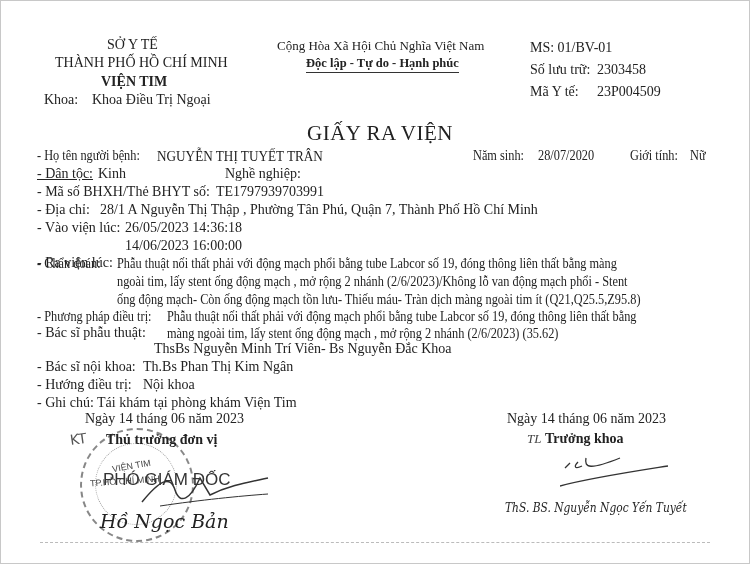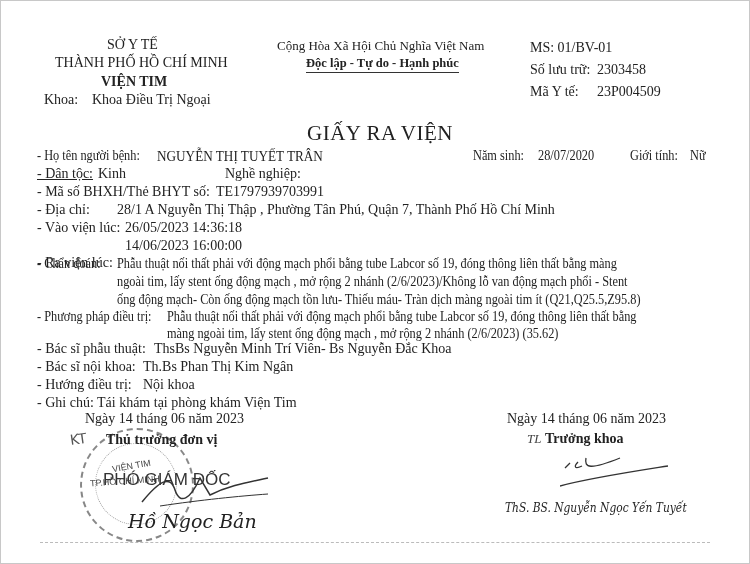--- a/index.html
+++ b/index.html
@@ -55,21 +55,21 @@
 
   <div class="abs f14" style="left:37px;top:166px;text-decoration:underline;">- Dân tộc:</div>
   <div class="abs f14" style="left:98px;top:166px;">Kinh</div>
   <div class="abs f14" style="left:225px;top:166px;">Nghề nghiệp:</div>
   <div class="abs f14" style="left:310px;top:166px;"></div>
 
   <div class="abs f14" style="left:37px;top:184px;">- Mã số BHXH/Thẻ BHYT số:</div>
   <div class="abs f14" style="left:216px;top:184px;">TE1797939703991</div>
 
   <div class="abs f14" style="left:37px;top:202px;">- Địa chỉ:</div>
-  <div class="abs f14" style="left:100px;top:202px;margin-left:17px;">28/1 A Nguyễn Thị Thập , Phường Tân Phú, Quận 7, Thành Phố Hồ Chí Minh</div>
+  <div class="abs f14" style="left:100px;top:202px;">28/1 A Nguyễn Thị Thập , Phường Tân Phú, Quận 7, Thành Phố Hồ Chí Minh</div>
 
   <div class="abs f14" style="left:37px;top:220px;">- Vào viện lúc:</div>
   <div class="abs f14" style="left:125px;top:220px;">26/05/2023 14:36:18</div>
 
   <div class="abs f14" style="left:37px;top:238px;margin-top:17px;">- Ra viện lúc:</div>
   <div class="abs f14" style="left:125px;top:238px;">14/06/2023 16:00:00</div>
 </div>
 
 <div>
   <div class="abs narrow" style="left:37px;top:256px;">- Chẩn đoán:</div>
@@ -78,21 +78,21 @@
   <div class="abs narrow" style="left:117px;top:292px;">ống động mạch- Còn ống động mạch tồn lưu- Thiếu máu- Tràn dịch màng ngoài tim ít (Q21,Q25.5,Z95.8)</div>
 </div>
 
 <div>
   <div class="abs narrow" style="left:37px;top:309px;">- Phương pháp điều trị:</div>
   <div class="abs narrow" style="left:167px;top:309px;">Phẫu thuật nối thất phải với động mạch phổi bằng tube Labcor số 19, đóng thông liên thất bằng</div>
   <div class="abs narrow" style="left:167px;top:326px;">màng ngoài tim, lấy stent ống động mạch , mở rộng 2 nhánh (2/6/2023) (35.62)</div>
 </div>
 
 <div>
-  <div class="abs f14" style="left:37px;top:341px;">- Bác sĩ phẫu thuật:</div>
+  <div class="abs f14" style="left:37px;top:325px;">- Bác sĩ phẫu thuật:</div>
   <div class="abs f14" style="left:154px;top:341px;">ThsBs Nguyễn Minh Trí Viên- Bs Nguyễn Đắc Khoa</div>
 
   <div class="abs f14" style="left:37px;top:359px;">- Bác sĩ nội khoa:</div>
   <div class="abs f14" style="left:143px;top:359px;">Th.Bs Phan Thị Kim Ngân</div>
 
   <div class="abs f14" style="left:37px;top:377px;">- Hướng điều trị:</div>
   <div class="abs f14" style="left:143px;top:377px;">Nội khoa</div>
 
   <div class="abs f14" style="left:37px;top:395px;">- Ghi chú:</div>
   <div class="abs f14" style="left:97px;top:395px;">Tái khám tại phòng khám Viện Tim</div>
@@ -104,21 +104,21 @@
   <div class="abs f14" style="left:85px;top:411px;">Ngày 14 tháng 06 năm 2023</div>
   <div class="abs" style="left:70px;top:431px;font-size:14px;color:#555;font-family:'DejaVu Sans',sans-serif;transform:rotate(-8deg);">KT</div>
   <div class="abs f14 bold" style="left:106px;top:432px;">Thủ trưởng đơn vị</div>
   <div class="abs" style="left:103px;top:446px;font-size:17px;font-family:'Liberation Sans',sans-serif;color:#333;margin-top:24px;">PHÓ GIÁM ĐỐC</div>
   <div class="abs" style="left:112px;top:461px;font-size:9px;font-family:'Liberation Sans',sans-serif;color:#444;transform:rotate(-10deg);">VIỆN TIM</div>
   <div class="abs" style="left:90px;top:476px;font-size:9px;font-family:'Liberation Sans',sans-serif;color:#444;transform:rotate(-4deg);">TP.HỒ CHÍ MINH</div>
   <svg class="abs" style="left:140px;top:470px;" width="130" height="40">
     <path d="M2 32 C20 10, 30 5, 35 20 S50 30, 60 8 L70 25 C90 15, 110 12, 128 8" stroke="#333" stroke-width="1.5" fill="none"></path>
     <path d="M20 36 C60 30, 100 26, 128 24" stroke="#333" stroke-width="1" fill="none"></path>
   </svg>
-  <div class="abs sig-script" style="left:100px;top:510px;font-size:19px;margin-left:28px;">Hồ Ngọc Bản</div>
+  <div class="abs sig-script" style="left:100px;top:510px;font-size:19px;">Hồ Ngọc Bản</div>
 </div>
 
 <div>
   <div class="abs f14" style="left:507px;top:411px;">Ngày 14 tháng 06 năm 2023</div>
   <div class="abs" style="left:527px;top:431px;font-size:13px;color:#444;font-style:italic;">TL</div>
   <div class="abs f14 bold" style="left:545px;top:431px;">Trưởng khoa</div>
   <svg class="abs" style="left:560px;top:448px;" width="110" height="40">
     <path d="M5 20 L10 15 M18 14 C14 18, 14 22, 22 18 M26 10 C24 20, 30 22, 60 10" stroke="#333" stroke-width="1.3" fill="none"></path>
     <path d="M0 38 C30 30, 70 24, 108 18" stroke="#333" stroke-width="1.3" fill="none"></path>
   </svg>

